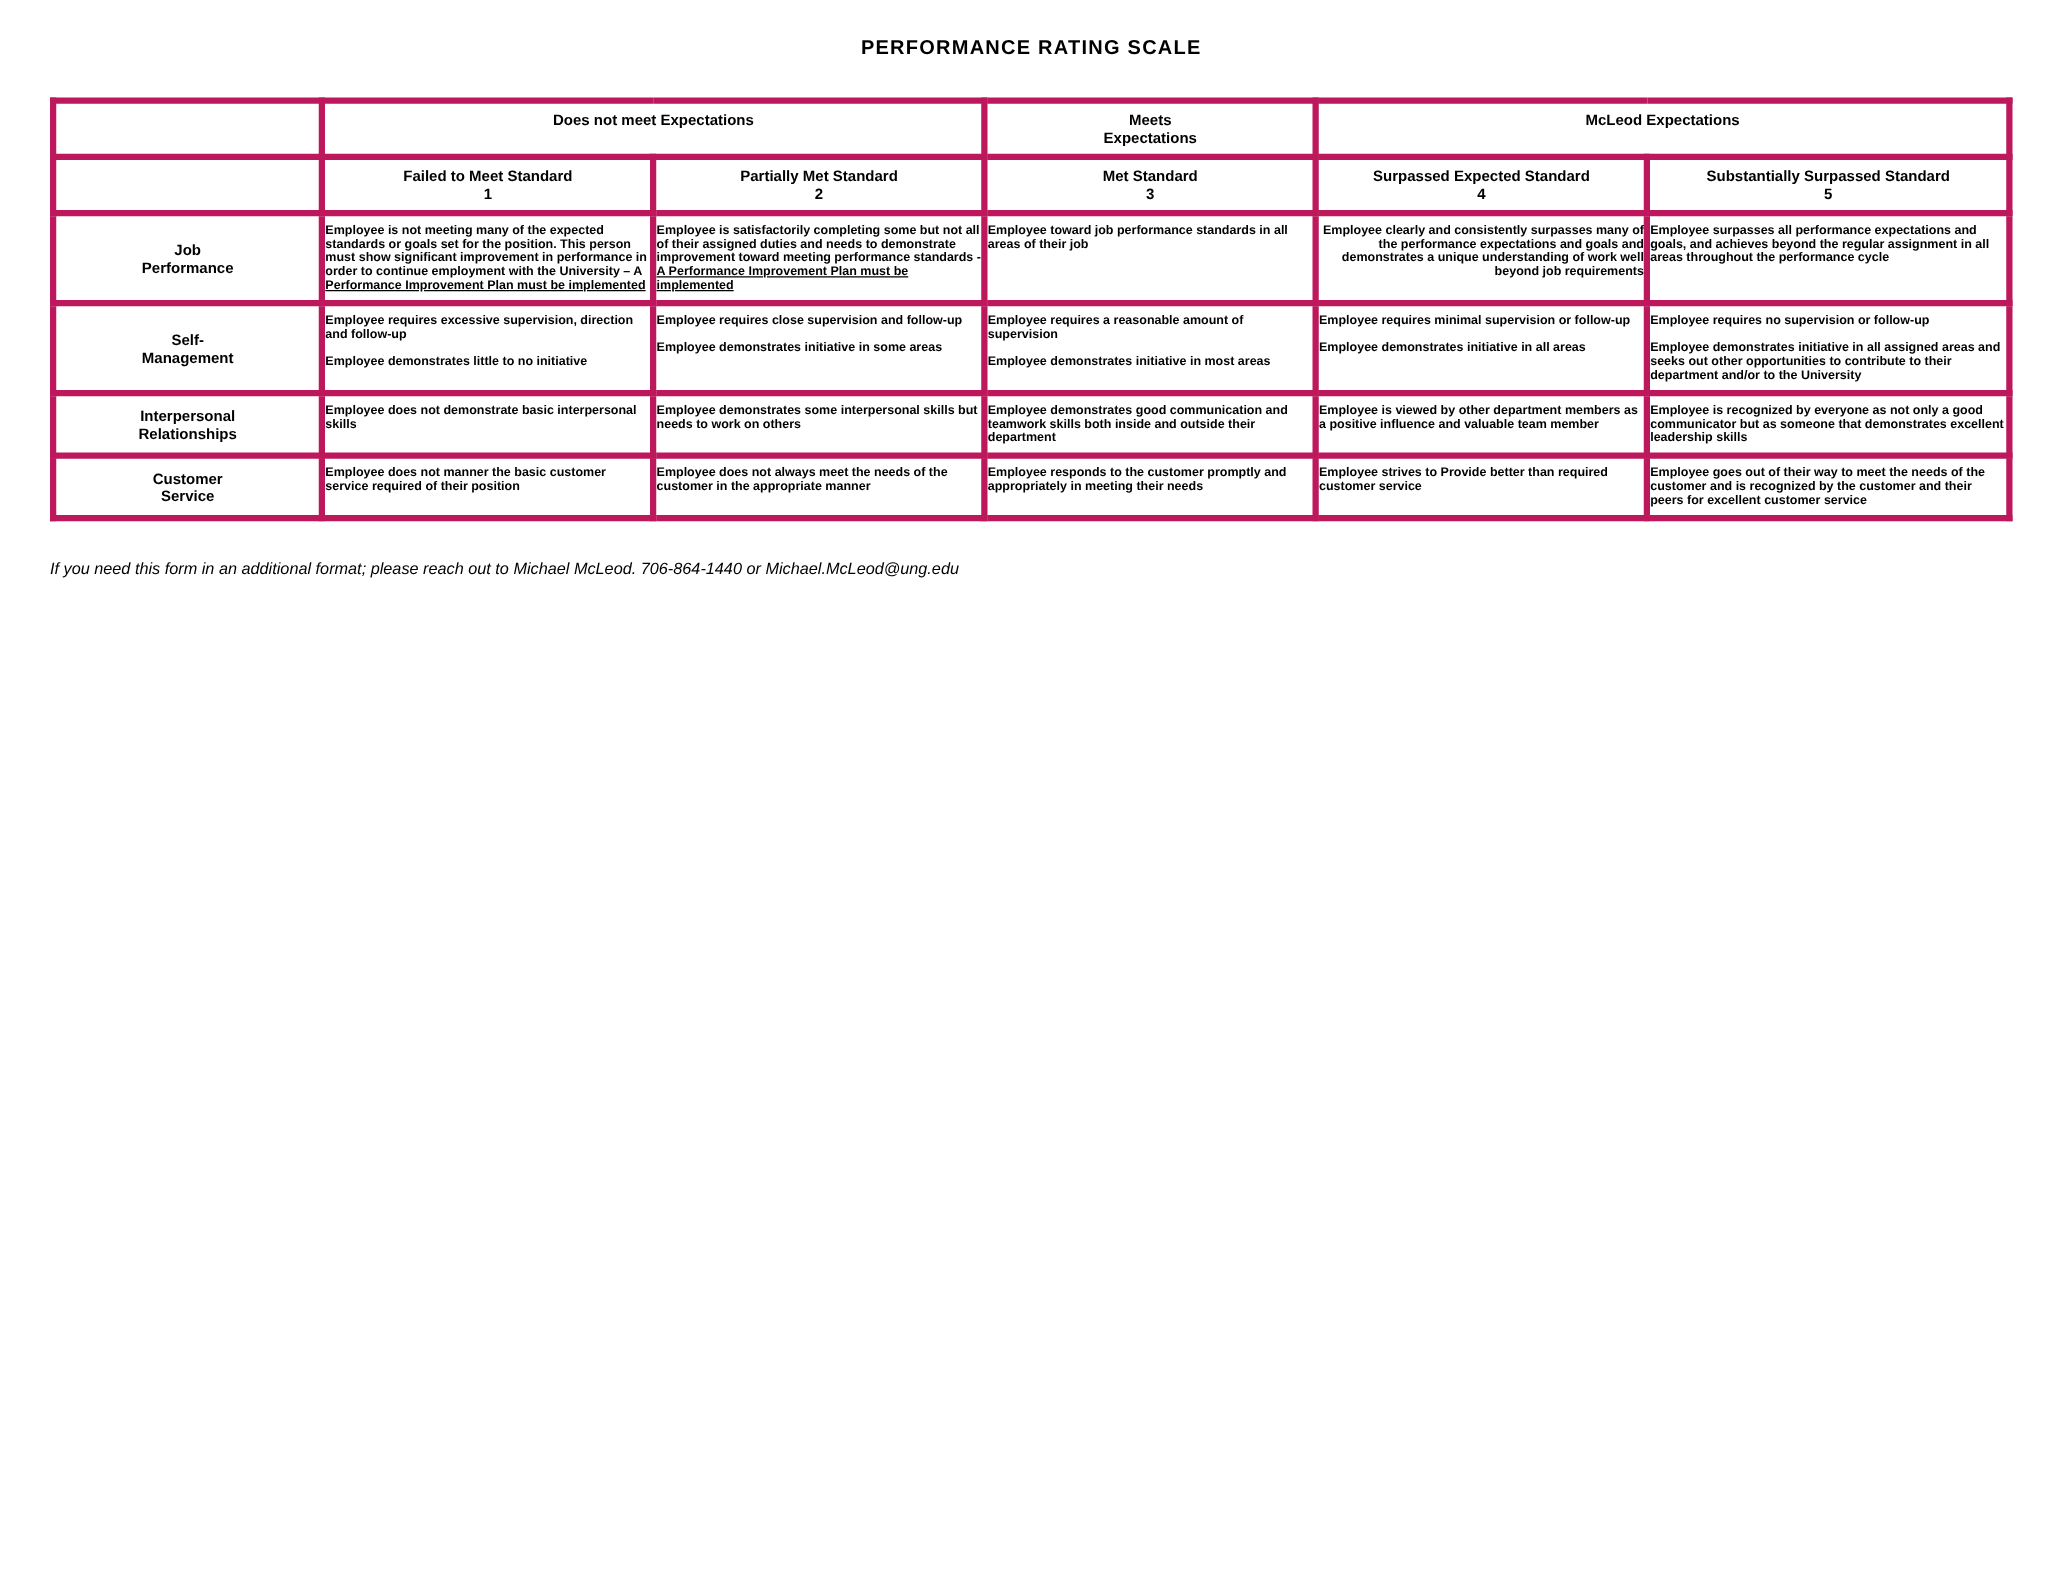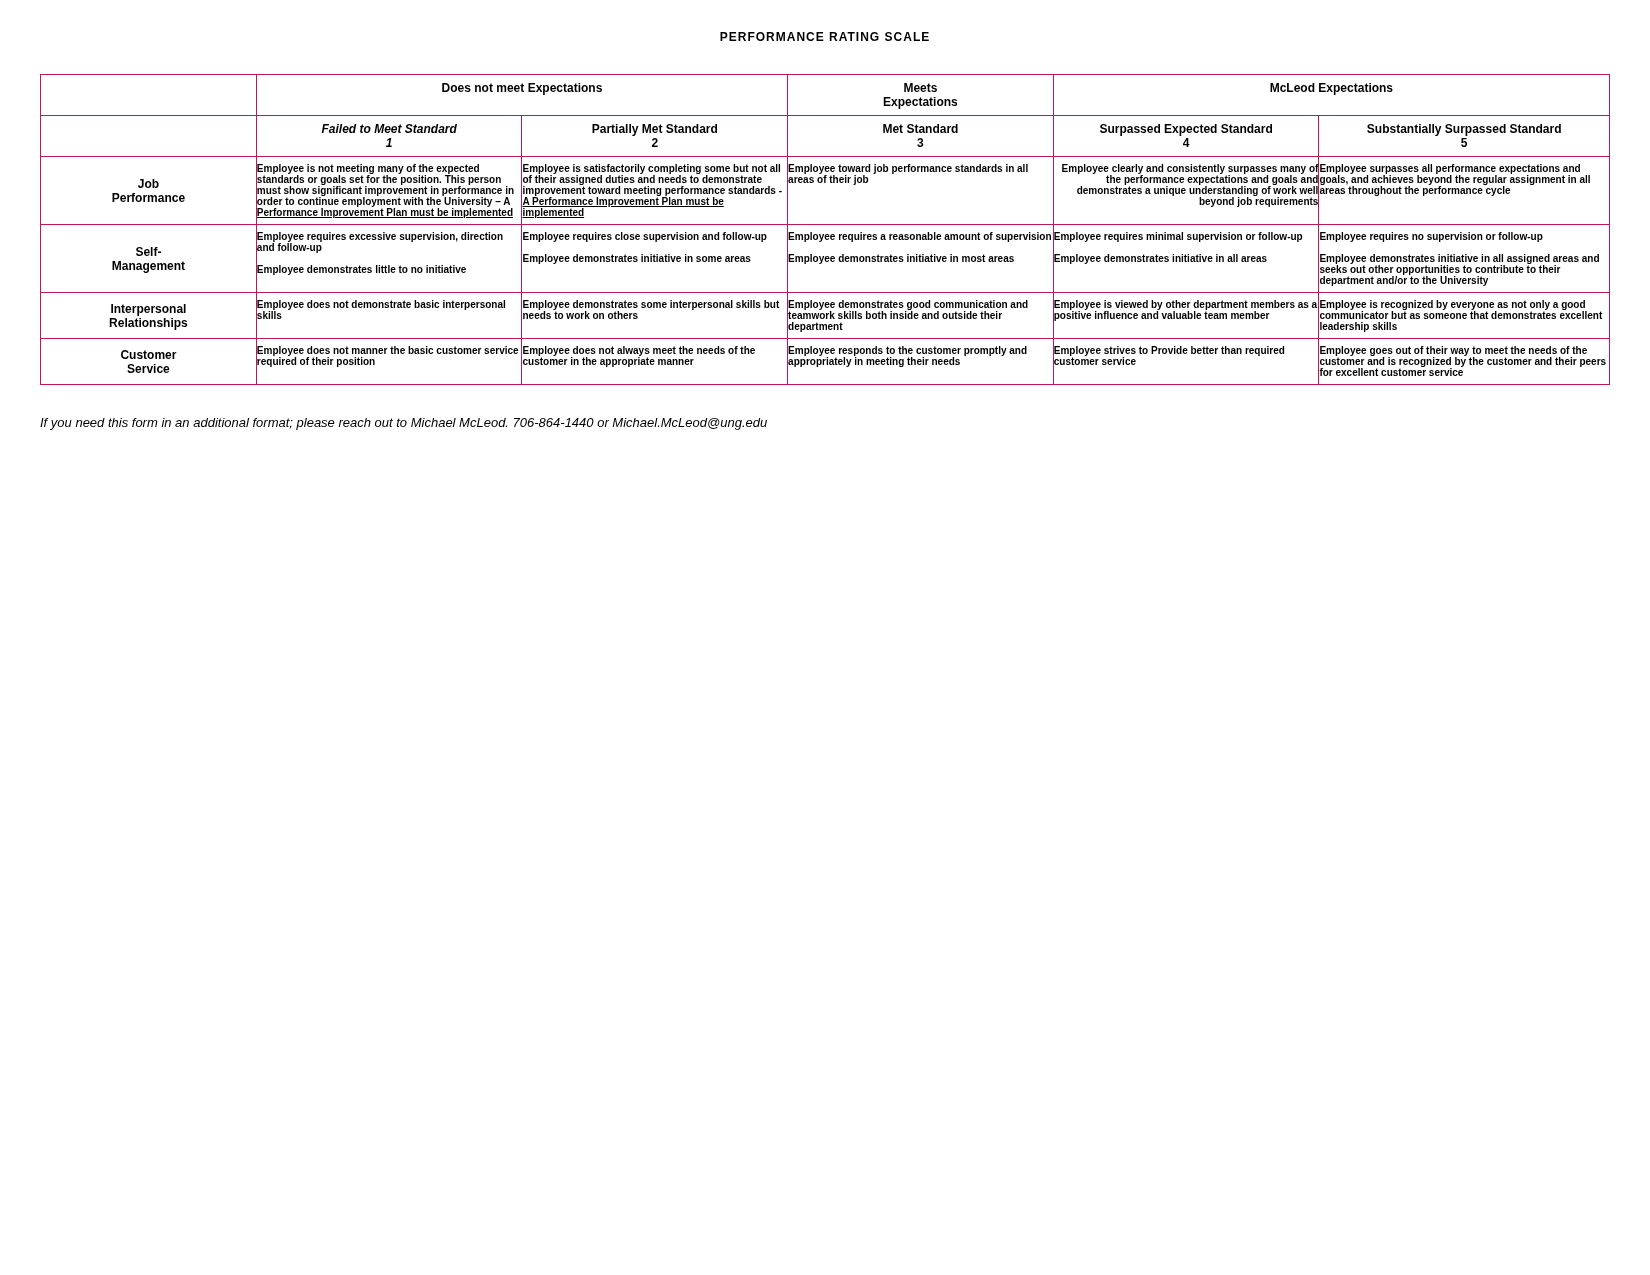--- a/index.html
+++ b/index.html
@@ -5,53 +5,53 @@
     * { box-sizing: border-box; margin: 0; padding: 0; }
     body {
       font-family: Arial, sans-serif;
       background: #fff;
       color: #000;
       padding: 30px 40px;
       font-size: 12px;
     }
     h1 {
       text-align: center;
-      font-size: 12px;
+      font-size: 16px;
       font-weight: bold;
       letter-spacing: 1px;
       margin-bottom: 30px;
     }
     table {
       width: 100%;
       border-collapse: collapse;
       border: 1px solid #000;
     }
     th, td {
-      border: 1px solid #be185d;
+      border: 5px solid #be185d;
       padding: 6px 0;
       vertical-align: top;
       text-align: left;
     }
     .header-group {
       text-align: center;
       font-weight: bold;
     }
     .sub-header {
       text-align: center;
       font-weight: bold;
       font-size: 12px;
     }
     .row-label {
       text-align: center;
       font-weight: bold;
       vertical-align: middle;
       width: 90px;
     }
     .col-1 { width: 130px; }
-    .col-2 { width: 160px; font-style: italic; }
+    .col-2 { width: 160px; }
     .col-3 { width: 160px; }
     .col-4 { width: 160px; }
     .col-5 { width: 160px; margin-left: 16px; }
     .col-6 { width: 175px; }
     .content-cell {
       font-size: 10px;
       font-weight: bold;
       margin-left: 11px;
     }
     .footer {

